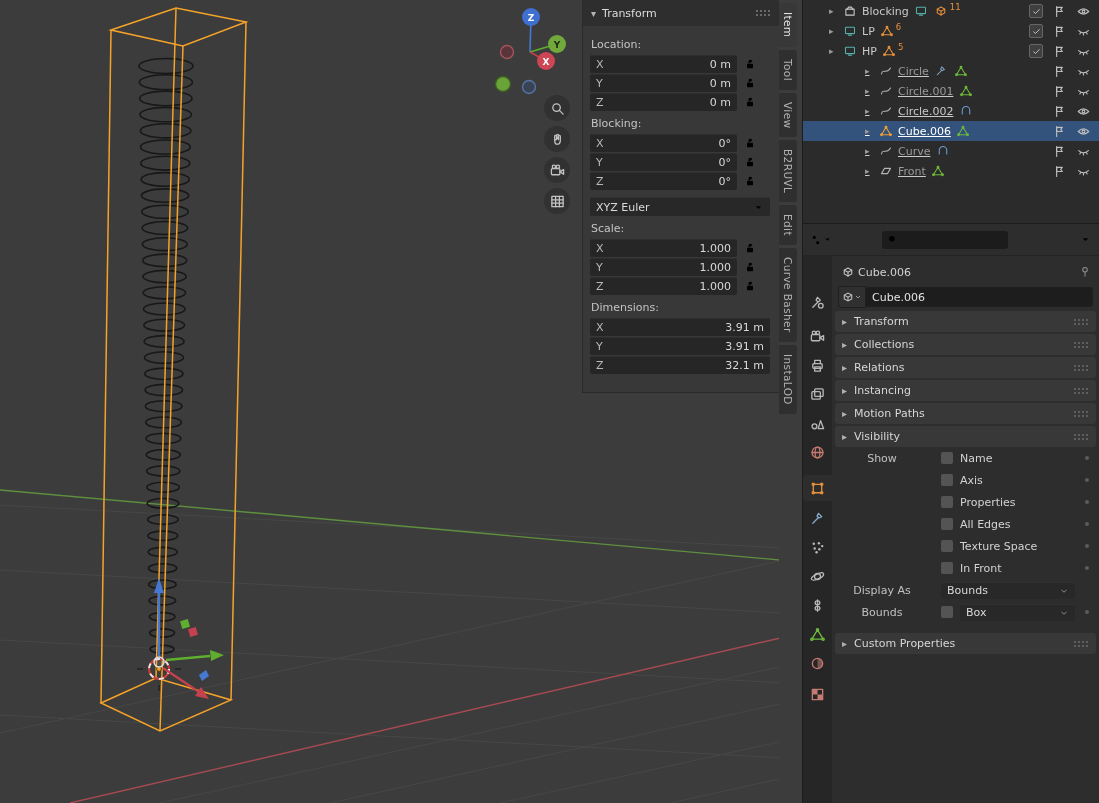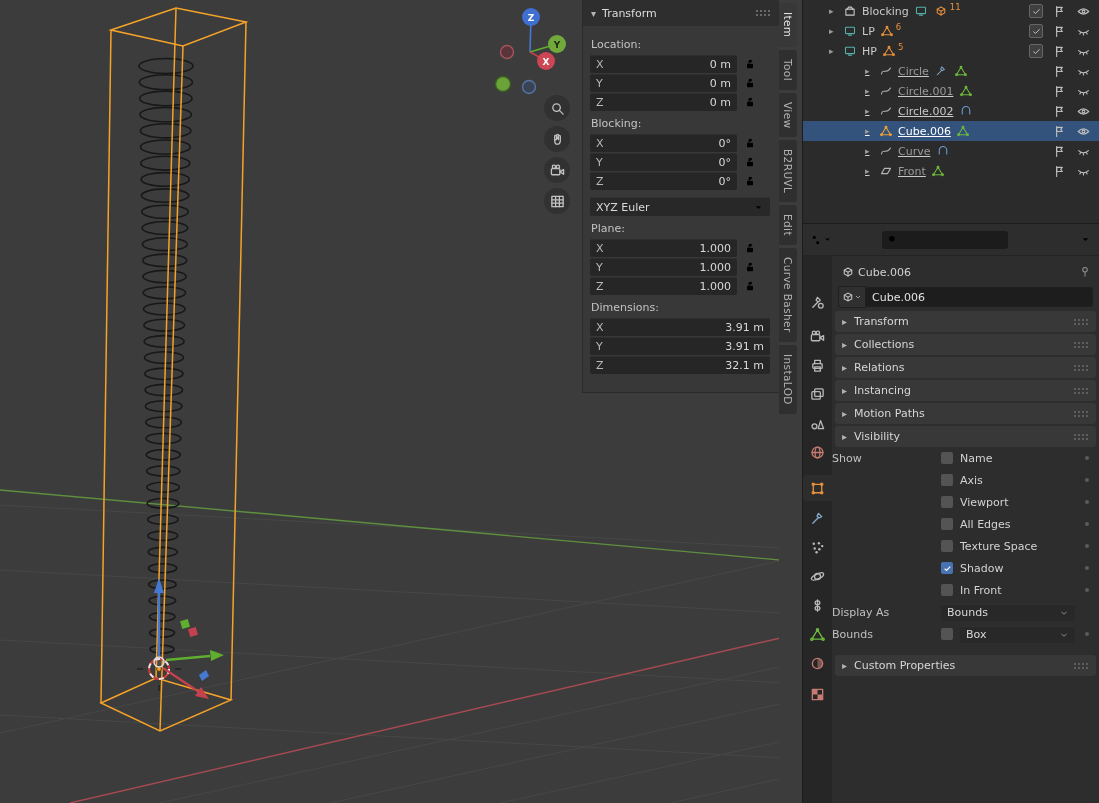--- a/index.html
+++ b/index.html
@@ -95,21 +95,21 @@
   .idbtn svg{width:12px;height:12px;fill:none;stroke:currentColor;stroke-width:1.4;}
   .namefield{flex:1;height:20px;background:#1d1d1d;border:1px solid #1f1f1f;border-left:0;border-radius:0 3px 3px 0;
              color:#e2e2e2;padding:0 6px;font:inherit;outline:0;box-sizing:border-box;}
   .pbar{height:21px;background:#383838;border-radius:3px;margin:2px 3px 0 3px;display:flex;align-items:center;
         padding:0 7px;color:#d6d6d6;}
   .pbar:first-of-type{margin-top:8px;}
   .pbar .tri-r::before{content:"▸";color:#b0b0b0;margin-right:7px;font-size:10px;}
   .pbar .tri-d::before{content:"▾";color:#b0b0b0;margin-right:7px;font-size:10px;}
   .pbar .grip{background-image:radial-gradient(circle,#5e5e5e 1px,transparent 1.3px);}
   .vrow{position:relative;display:flex;align-items:center;height:22px;}
-  .plabel{width:100px;text-align:left;padding-right:9px;color:#c0c0c0;flex:0 0 100px;}
+  .plabel{width:100px;text-align:center;padding-right:9px;color:#c0c0c0;flex:0 0 100px;}
   .cbox{width:12px;height:12px;background:#545454;border-radius:2px;display:flex;align-items:center;justify-content:center;color:#fff;}
   .cbox svg{width:9px;height:9px;display:none;fill:none;stroke:currentColor;stroke-width:2;}
   .cbox.on{background:#4772b3;}
   .cbox.on svg{display:block;}
   .cblabel{margin-left:7px;color:#d2d2d2;}
   .dot{position:absolute;right:10px;width:4px;height:4px;border-radius:50%;background:#5c5c5c;}
   .swatch{width:134px;height:15px;border-radius:2.5px;border:1px solid #1f1f1f;}
   .vdrop{width:134px;height:17px;background:#282828;border-radius:2.5px;border-top:1px solid #303030;
          display:flex;align-items:center;padding:0 6px;color:#d8d8d8;box-sizing:border-box;}
   .vdrop .chev{margin-left:auto;color:#9a9a9a;}
@@ -467,21 +467,21 @@
 
     <div class="dropdown">
         <span>XYZ Euler</span>
         <span class="chev">
           <svg>
             <use href="#sym-chev"></use>
           </svg>
         </span>
       </div>
 
-    <div class="np-label">Plane:</div>
+    <div class="np-label">Scale:</div>
     <div class="fieldrow">
         <div class="field">
           <span class="ax">X</span>
           <span class="val">1.000</span>
         </div>
         <span class="lock">
           <svg>
             <use href="#sym-lock-open"></use>
           </svg>
         </span>
@@ -961,43 +961,33 @@
       </div>
     <div class="vrow">
         <span class="plabel"></span>
         <span class="cbox"></span>
         <span class="cblabel">Axis</span>
         <span class="dot"></span>
       </div>
     <div class="vrow">
         <span class="plabel"></span>
         <span class="cbox"></span>
-        <span class="cblabel">Viewport</span>
+        <span class="cblabel">Properties</span>
         <span class="dot"></span>
       </div>
     <div class="vrow">
         <span class="plabel"></span>
         <span class="cbox"></span>
         <span class="cblabel">All Edges</span>
         <span class="dot"></span>
       </div>
     <div class="vrow">
         <span class="plabel"></span>
         <span class="cbox"></span>
         <span class="cblabel">Texture Space</span>
-        <span class="dot"></span>
-      </div>
-    <div class="vrow">
-        <span class="plabel"></span>
-        <span class="cbox on">
-          <svg>
-            <use href="#sym-check"></use>
-          </svg>
-        </span>
-        <span class="cblabel">Shadow</span>
         <span class="dot"></span>
       </div>
     <div class="vrow">
         <span class="plabel"></span>
         <span class="cbox"></span>
         <span class="cblabel">In Front</span>
         <span class="dot"></span>
       </div>
 
     <div class="vrow">

